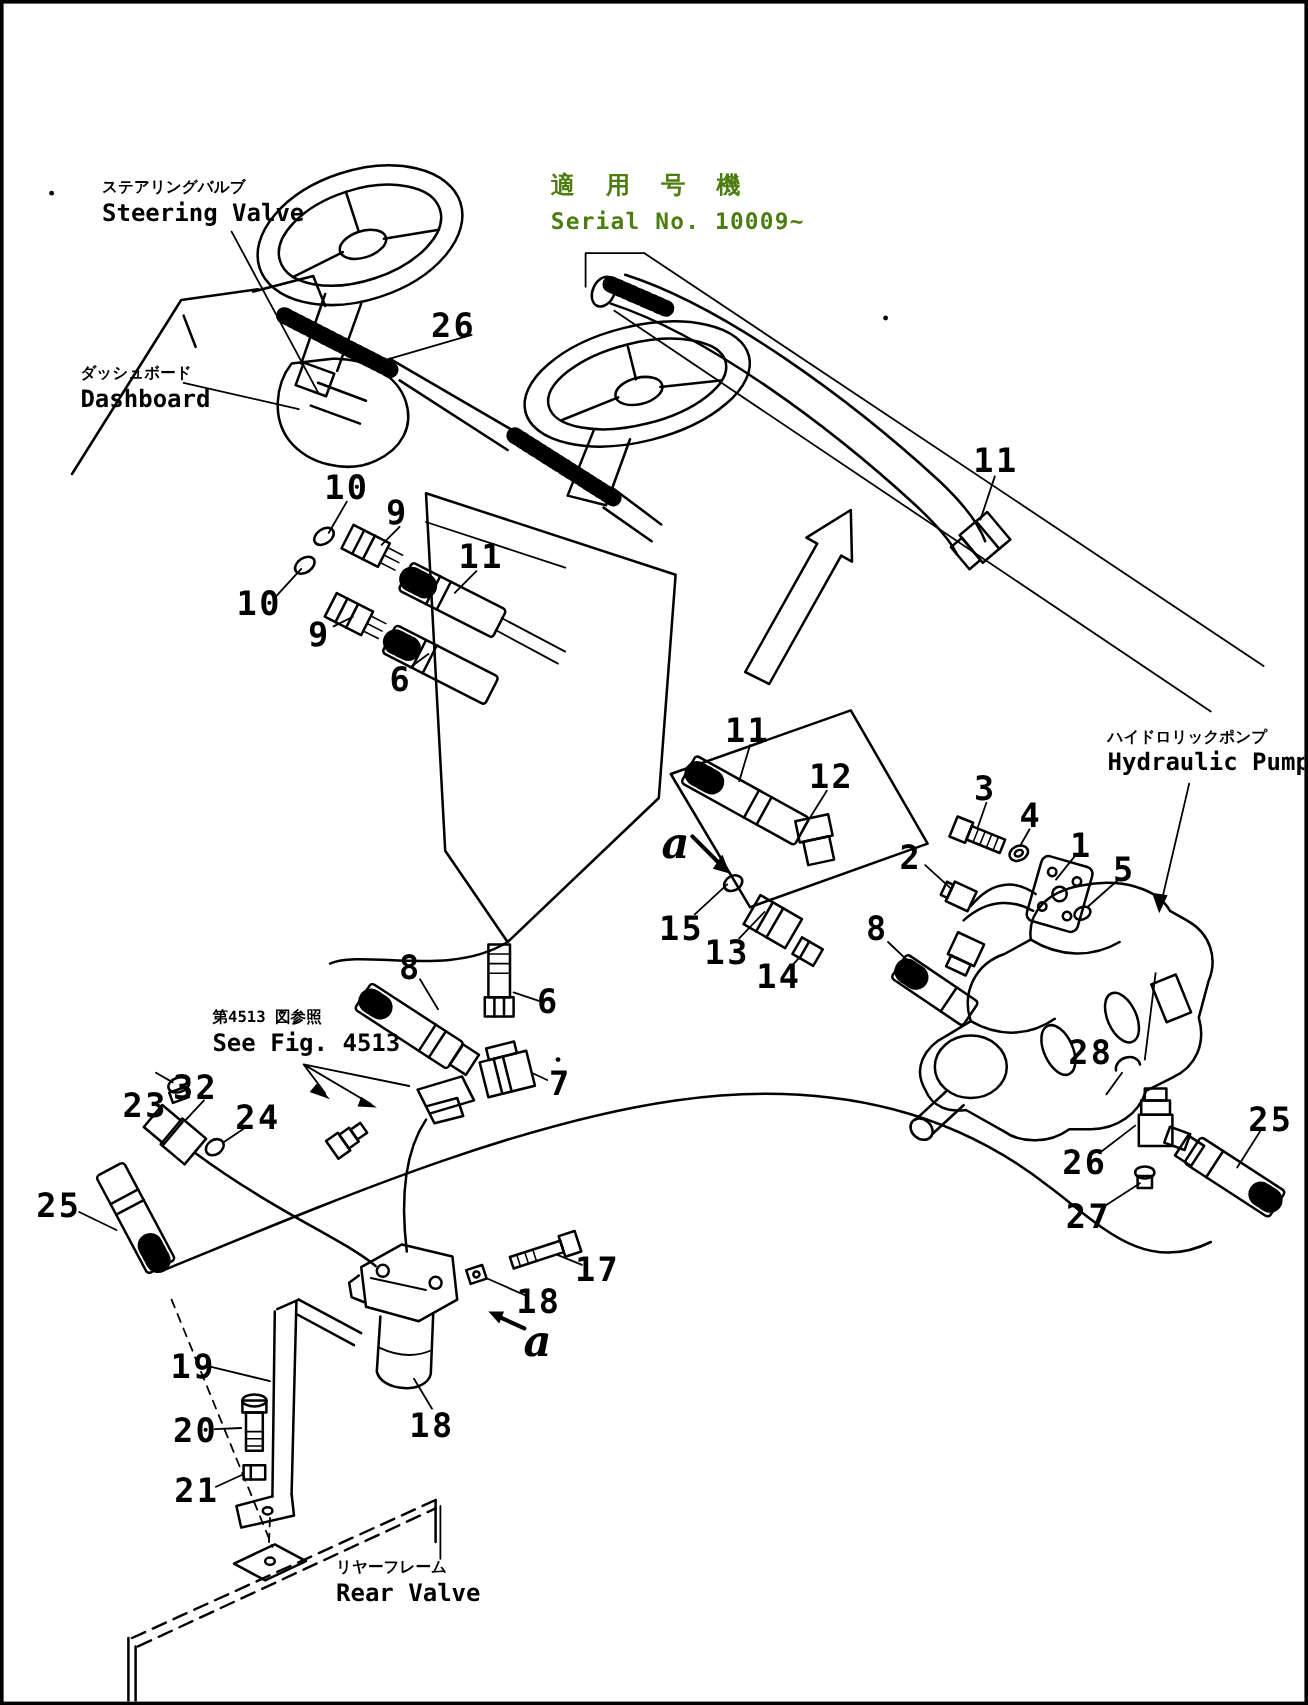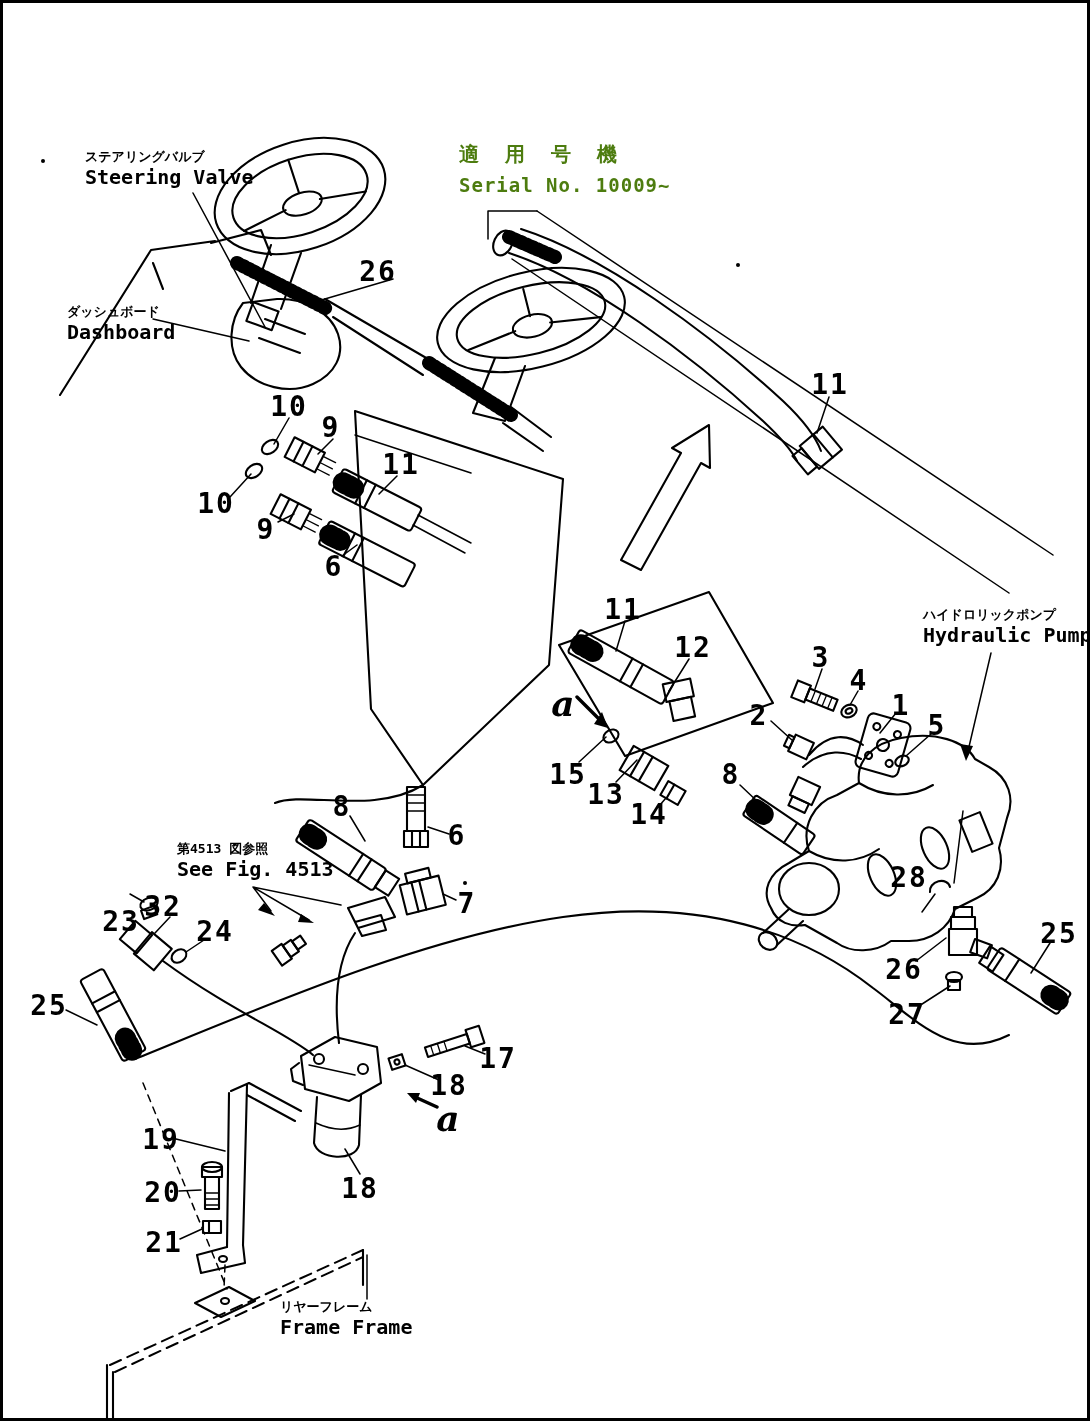--- a/index.html
+++ b/index.html
@@ -377,21 +377,21 @@
       <div class="plabel" style="left: 920px; top: 604px;">
         <div class="jp">ハイドロリックポンプ</div>
         <div class="en">Hydraulic Pump</div>
       </div>
       <div class="plabel" style="left: 174px; top: 838px;">
         <div class="jp">第4513 図参照</div>
         <div class="en">See Fig. 4513</div>
       </div>
       <div class="plabel" style="left: 277px; top: 1296px;">
         <div class="jp">リヤーフレーム</div>
-        <div class="en">Frame Frame</div>
+        <div class="en">Rear Valve</div>
       </div>
     </div>
 
   <div id="callouts">
       <div class="callout" style="left: 375px; top: 268px;">26</div>
       <div class="callout" style="left: 286px; top: 403px;">10</div>
       <div class="callout" style="left: 328px; top: 424px;">9</div>
       <div class="callout" style="left: 398px; top: 461px;">11</div>
       <div class="callout" style="left: 213px; top: 500px;">10</div>
       <div class="callout" style="left: 263px; top: 526px;">9</div>

